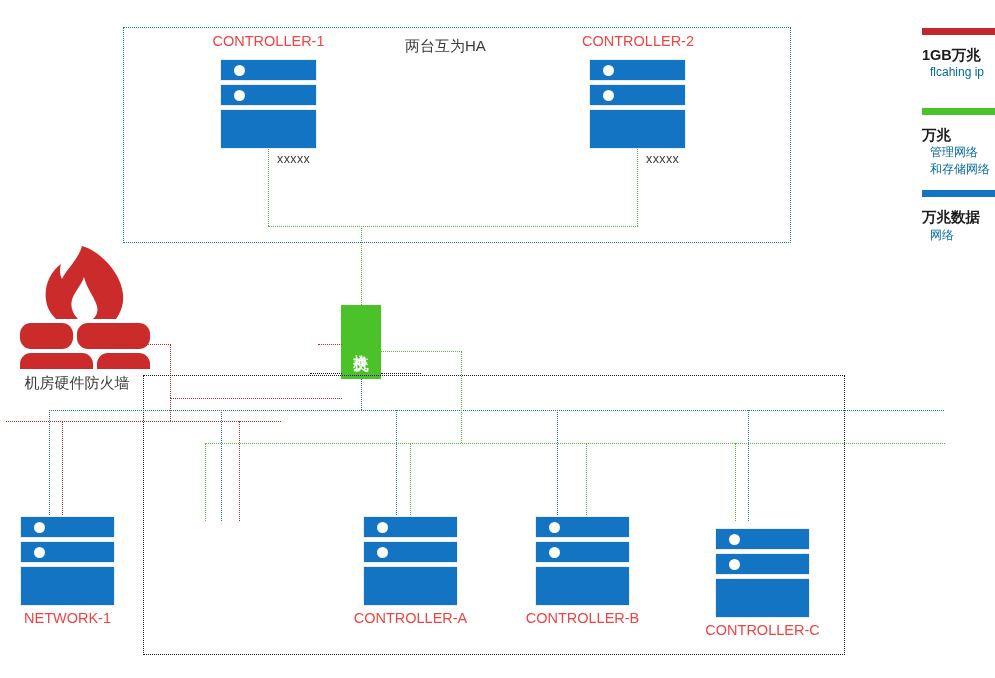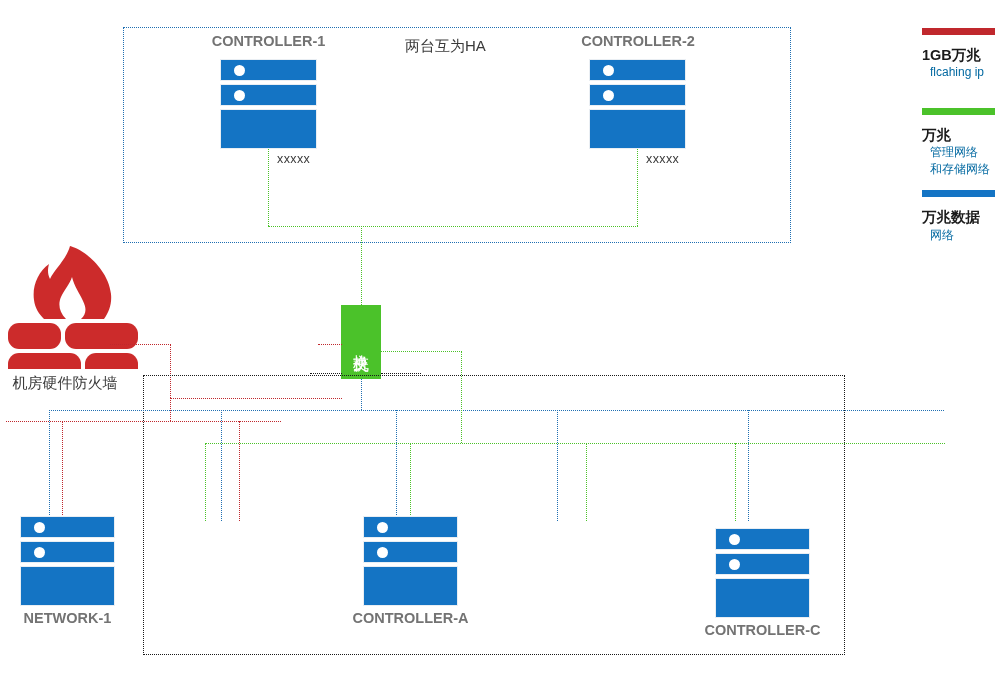--- a/index.html
+++ b/index.html
@@ -33,23 +33,22 @@
     border-radius: 50%;
     background: #ffffff;
     left: 13px; top: 5px;
   }
   .server .caption {
     position: absolute;
     top: 94px;
     left: 50%;
     transform: translateX(-50%);
     white-space: nowrap;
-    color: #737373;
+    color: #ef4444;
     font-size: 14.5px;
-    font-weight: bold;
   }
   .server.top .caption {
     top: -26px;
     font-size: 14.5px;
   }
 
   
   .dotbox { position: absolute; background: transparent; }
   .dotbox.blue  { border: 1.6px dotted #1f6fb2; }
   .dotbox.black { border: 1.6px dotted #1a1a1a; }
@@ -149,21 +148,21 @@
     <div class="bar b3" style="width:97px;"></div>
     <div class="caption">CONTROLLER-2</div>
   </div>
   <div class="xlabel" style="left:646px; top:152px;">xxxxx</div>
 
   <div class="ln v g" style="left:268px; top:149px; height:77px;"></div>
   <div class="ln v g" style="left:637px; top:149px; height:77px;"></div>
   <div class="ln h g" style="left:268px; top:226px; width:370px;"></div>
   <div class="ln v g" style="left:361px; top:226px; height:79px;"></div>
 
-  <div id="firewall" style="left:0px; top:244px; width:130px; height:125px;padding-left:8px;">
+  <div id="firewall" style="left:12px; top:244px; width:130px; height:125px;padding-left:8px;">
     <svg width="130" height="125" viewBox="0 0 130 125">
       <path d="M62 2 C58 16 46 26 42 35 C39 29 40 24 41 20
                C30 28 24 42 26 56 C27 64 31 70 36 75
                L58 75 C51 68 50 60 53 53 C56 46 62 40 64 33
                C66 42 72 50 75 57 C79 65 78 70 73 75
                L96 75 C101 68 104 60 103 50
                C101 32 88 18 79 11 C73 6 66 3 62 2 Z" fill="#cc2b2b"></path>
       <rect x="0" y="79" width="53" height="26" rx="11" fill="#cc2b2b"></rect>
       <rect x="57" y="79" width="73" height="26" rx="11" fill="#cc2b2b"></rect>
       <rect x="0" y="109" width="73" height="26" rx="11" fill="#cc2b2b"></rect>
@@ -224,20 +223,30 @@
     <div class="bar b1" style="width:95px;">
       <span class="led"></span>
     </div>
     <div class="bar b2" style="width:95px;">
       <span class="led"></span>
     </div>
     <div class="bar b3" style="width:95px;"></div>
     <div class="caption">CONTROLLER-A</div>
   </div>
 
+  <div class="server" style="left:535px; top:516px; width:95px; height:90px;">
+    <div class="bar b1" style="width:95px;">
+      <span class="led"></span>
+    </div>
+    <div class="bar b2" style="width:95px;">
+      <span class="led"></span>
+    </div>
+    <div class="bar b3" style="width:95px;"></div>
+    <div class="caption">CONTROLLER-B</div>
+  </div>
 
   <div class="server" style="left:715px; top:528px; width:95px; height:64px;">
     <div class="bar b1" style="width:95px;">
       <span class="led"></span>
     </div>
     <div class="bar b2" style="width:95px;">
       <span class="led"></span>
     </div>
     <div class="bar b3" style="width:95px;"></div>
     <div class="caption">CONTROLLER-C</div>

